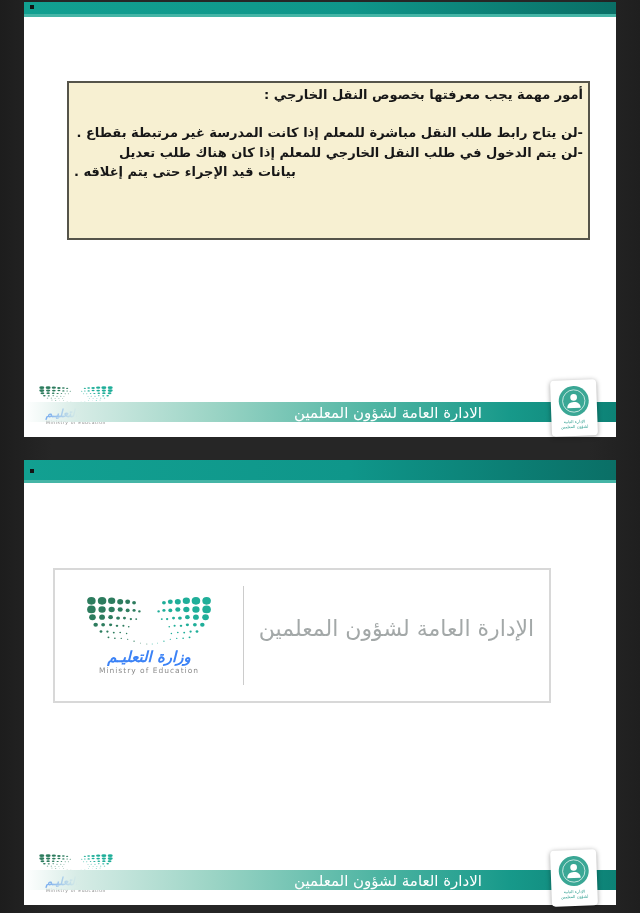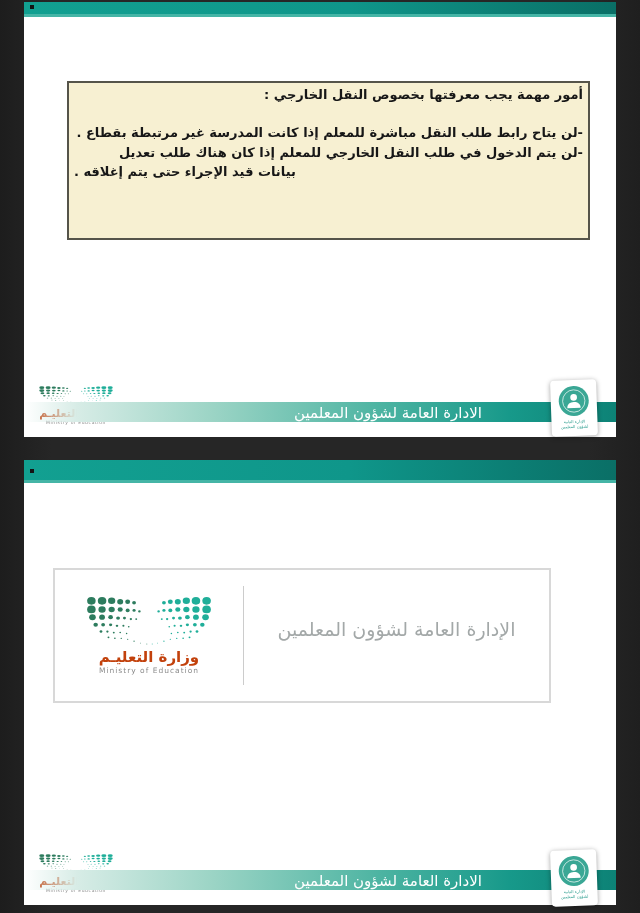--- a/index.html
+++ b/index.html
@@ -26,36 +26,36 @@
   
   .footer-bar { position:absolute; left:0; right:0; height:20px;
     background:linear-gradient(90deg,rgba(223,240,235,0) 0%,#d7ece6 9%,#9bd4c5 32%,#4db4a2 60%,#17998a 82%,#0d8276 100%); }
   .slide1 .footer-bar { top:400px; }
   .slide2 .footer-bar { top:410px; }
   .footer-title { position:absolute; top:2px; left:calc(50% + 32px); transform:translateX(-50%); color:#ffffff; font-size:15px; direction:rtl; white-space:nowrap;margin-left:36px; }
 
   .footer-logo { position:absolute; width:88px; text-align:center; }
   .slide1 .footer-logo { left:8px; top:384px; }
   .slide2 .footer-logo { left:8px; top:394px; }
-  .logo-ar { color:#c2410c; font-weight:bold; font-size:11px; line-height:12px; margin-top:1px; white-space:nowrap; }
+  .logo-ar { color:#3b82f6; font-weight:bold; font-size:11px; line-height:12px; margin-top:1px; white-space:nowrap;font-style:italic; }
   .logo-en { color:#8c8c8c; font-size:4.5px; letter-spacing:0.6px; line-height:6px; white-space:nowrap;text-align:center; }
 
   .badge { position:absolute; right:19px; width:46px; height:56px; background:#ffffff; border-radius:4px; box-shadow:0 1px 5px rgba(0,0,0,0.38); transform:rotate(-2deg); display:flex; flex-direction:column; align-items:center; padding-top:6px; }
   .slide1 .badge { top:378px; }
   .slide2 .badge { top:390px; }
   .badge-circle { width:30px; height:30px; border-radius:50%; background:#3aa795; display:flex; align-items:center; justify-content:center; }
   .badge-text { margin-top:3px; color:#2a9c8d; font-size:4px; line-height:5px; text-align:center; direction:rtl; }
 
   
   .panel { position:absolute; left:29px; top:108px; width:498px; height:135px; background:#ffffff; border:2px solid #d8d8d8; display:flex; align-items:stretch; }
   .panel-logo { width:188px; display:flex; flex-direction:column; align-items:center; justify-content:center; }
   .panel-logo .logo-ar { font-size:15px; line-height:17px; margin-top:3px; }
   .panel-logo .logo-en { font-size:7.5px; letter-spacing:1px; line-height:9px; }
   .panel-divider { width:1px; background:#cccccc; margin:16px 0; }
-  .panel-title { flex:1; display:flex; align-items:center; justify-content:center; color:#a3a8a8; font-size:19px; direction:rtl; padding-bottom:14px; }
+  .panel-title { flex:1; display:flex; align-items:center; justify-content:center; color:#a3a8a8; font-size:22px; direction:rtl; padding-bottom:14px; }
 </style>
 </head>
 <body>
 
 <svg width="0" height="0" style="position:absolute">
   <defs>
     <symbol id="moe-dots" viewBox="0 0 120 52">
       <g fill="#2d7c5e">
         <circle cx="6" cy="5" r="4"></circle>
           <circle cx="16" cy="5" r="4"></circle>

